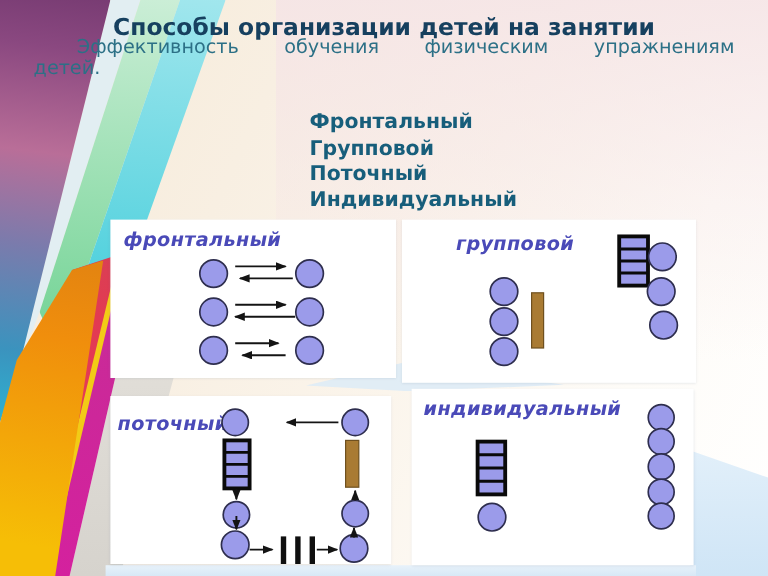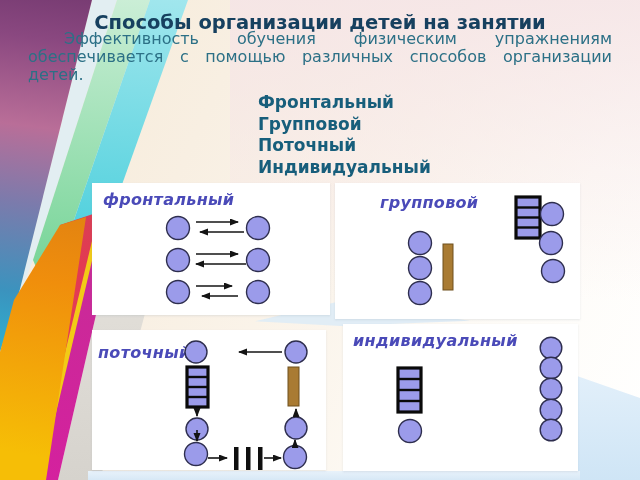--- a/index.html
+++ b/index.html
@@ -89,21 +89,20 @@
       <marker id="arrowhead" markerUnits="userSpaceOnUse" markerWidth="9" markerHeight="8" refX="8" refY="3.5" orient="auto">
         <path d="M0,0 L9,3.5 L0,7 Z" fill="#141414"></path>
       </marker>
     </defs>
   </svg>
 
   <div class="abs title">Способы организации детей на занятии</div>
 
   <div class="abs para">
     <div class="ln first">Эффективность обучения физическим упражнениям</div>
-    <div class="ln">обеспечивается с помощью различных способов организации</div>
     <div class="ln last">детей.</div>
   </div>
 
   <div class="abs methods">
     <div>Фронтальный</div>
     <div>Групповой</div>
     <div>Поточный</div>
     <div>Индивидуальный</div>
   </div>
 

